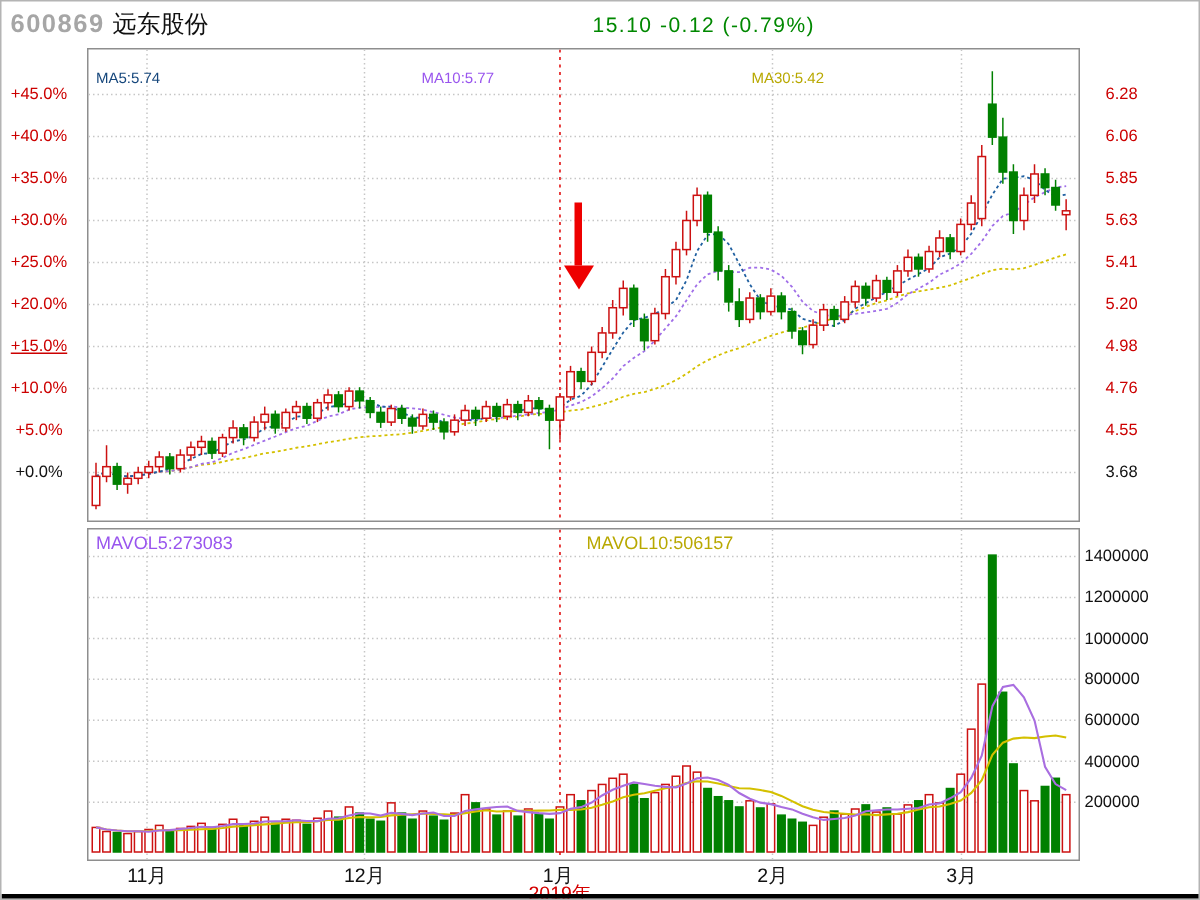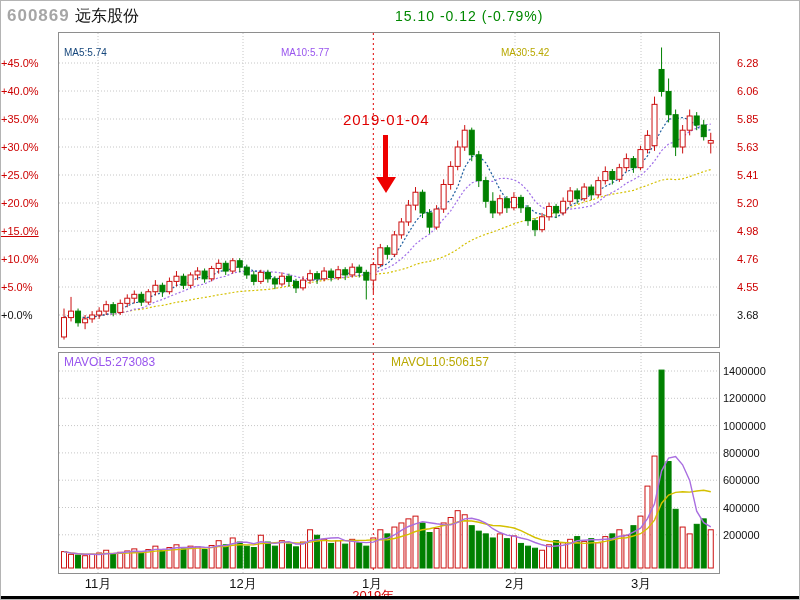--- a/index.html
+++ b/index.html
@@ -9,21 +9,21 @@
   .code{left:6px;top:5px;font-size:17px;font-weight:bold;color:#a6a6a6;letter-spacing:1px;}
   .name{left:74px;top:5px;font-size:16px;color:#111;}
   .quote{left:394px;top:7px;font-size:14px;color:#008800;letter-spacing:1px;white-space:pre;}
   .watermark{left:74px;top:50px;font-size:26px;font-weight:bold;color:#d8d8d8;letter-spacing:2px;}
   .pane{position:absolute;border:1px solid #8e8e8e;background:transparent;}
   #mainPane{left:57px;top:31px;width:660px;height:314px;}
   #volPane{left:57px;top:351px;width:660px;height:220px;}
   .maLabel{position:absolute;top:46px;font-size:10px;white-space:nowrap;}
   .mavolLabel{position:absolute;top:354px;font-size:12px;white-space:nowrap;}
   .axisLabel{position:absolute;font-size:11px;color:#cc0000;line-height:12px;}
-  .axisLeft{width:50px;text-align:left;}
+  .axisLeft{width:50px;text-align:center;}
   .axisRight{left:722px;text-align:left;padding-left:14px;}
   .volAxis{left:722px;font-size:11px;color:#111;}
   .monthLabel{position:absolute;top:574px;width:46px;text-align:center;font-size:13px;color:#111;}
   .yearLabel{position:absolute;top:586px;width:60px;text-align:center;font-size:13px;color:#d40000;}
   .annotation{position:absolute;top:110px;width:130px;text-align:center;font-size:15px;color:#e00000;letter-spacing:1px;}
   .arrowShaft{position:absolute;width:5px;height:42px;background:#ee0000;}
   .arrowHead{position:absolute;width:0;height:0;border-left:10px solid transparent;border-right:10px solid transparent;border-top:16px solid #ee0000;}
   .bottomBar{position:absolute;left:0;top:595px;width:800px;height:4px;background:#000;}
 </style>
 </head>
@@ -398,19 +398,18 @@
       <div class="volAxis" style="position: absolute; top: 527.8px;">200000</div>
     </div>
   <div id="monthAxis">
       <div class="monthLabel" style="left: 74px;">11月</div>
       <div class="monthLabel" style="left: 219px;">12月</div>
       <div class="monthLabel" style="left: 348px;">1月</div>
       <div class="monthLabel" style="left: 491px;">2月</div>
       <div class="monthLabel" style="left: 617px;">3月</div>
     </div>
 
-  <div class="annotation" id="annoLabel" style="left: 320.32px;">2019-01-04</div>
   <div class="arrowShaft" id="arrowShaft" style="left: 382.32px; top: 134px;"></div>
   <div class="arrowHead" id="arrowHead" style="left: 374.82px; top: 176px;"></div>
 
   <div class="yearLabel" id="yearLabel" style="left: 342.32px;">2019年</div>
   <div class="bottomBar"></div>
 </div>
 
 </body></html>

